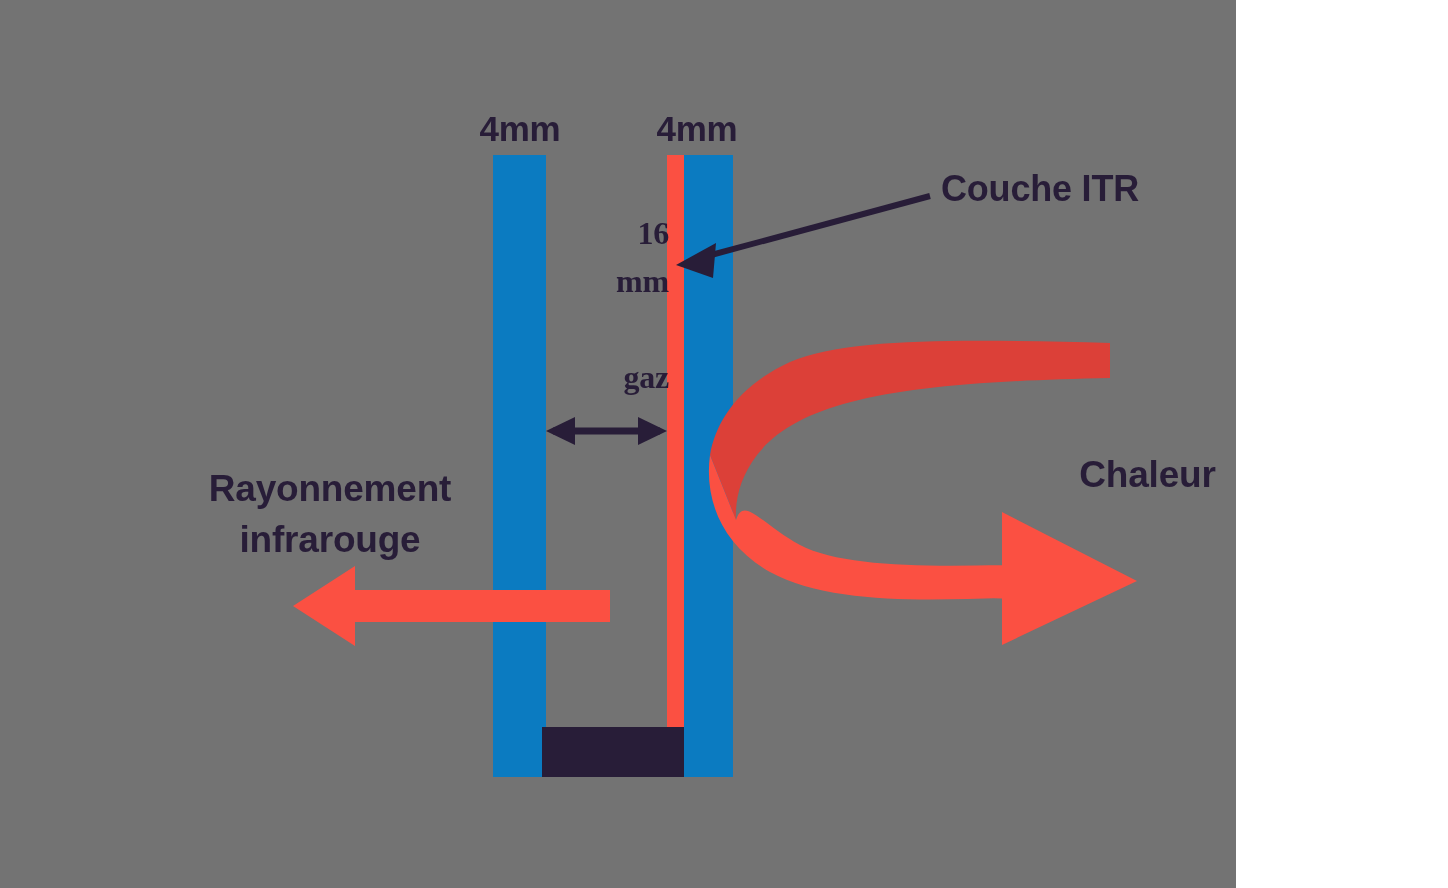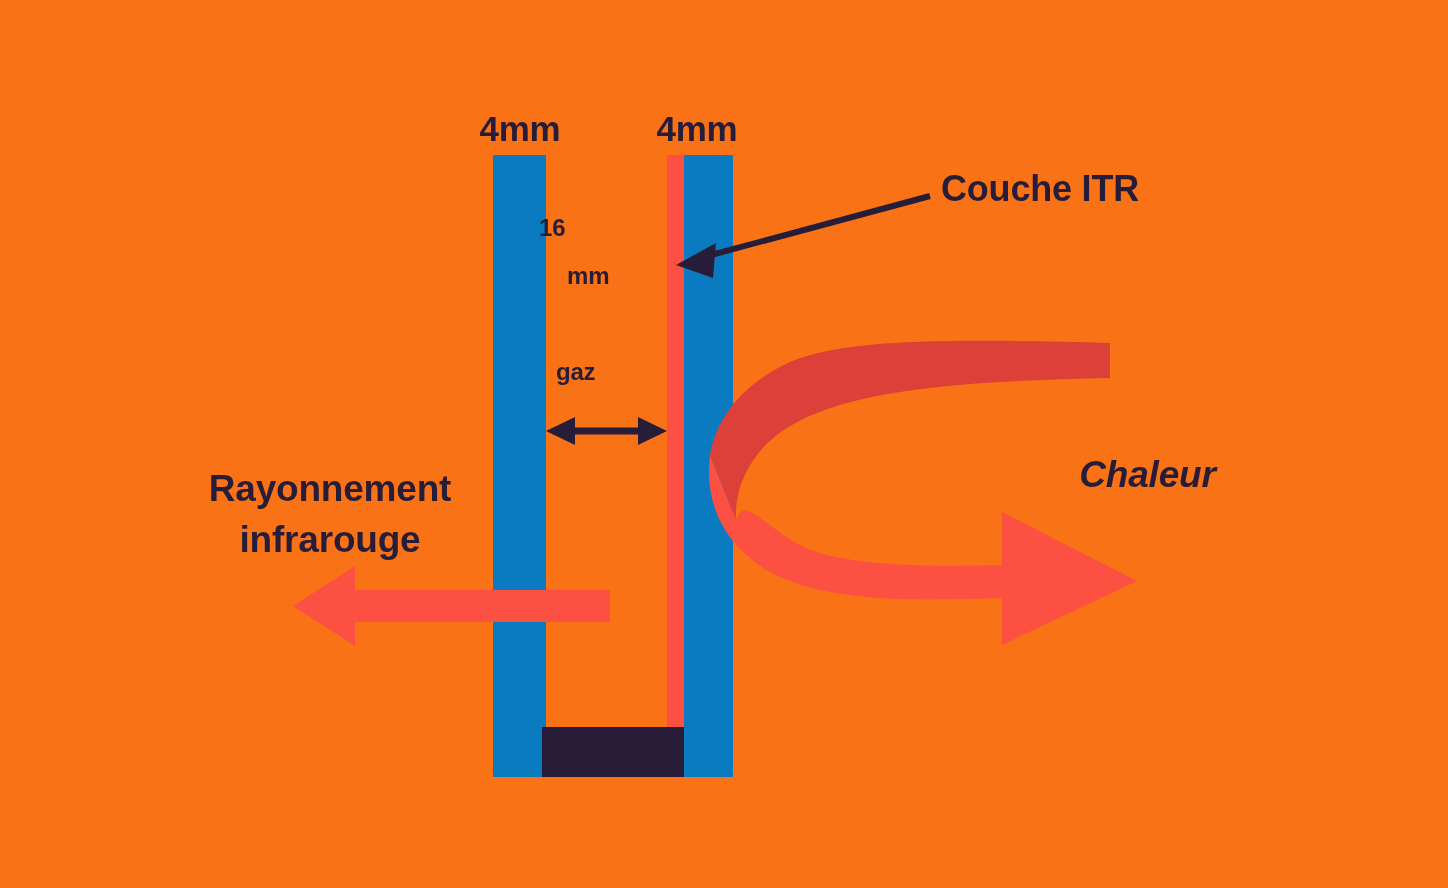--- a/index.html
+++ b/index.html
@@ -5,23 +5,23 @@
   html, body {
     margin: 0;
     padding: 0;
     background: #ffffff;
   }
   body {
     font-family: "Liberation Sans", sans-serif;
   }
   #stage {
     position: relative;
-    width: 1448px;
+    width: 1236px;
     height: 888px;
-    background: #f97316;
+    background: #737373;
     overflow: hidden;
   }
   .svg-layer {
     position: absolute;
     left: 0;
     top: 0;
     width: 1448px;
     height: 888px;
   }
   .label {
@@ -30,23 +30,24 @@
     font-weight: bold;
     line-height: 1.06;
     white-space: pre;
     letter-spacing: -0.2px;
   }
   .label-thickness {
     font-size: 35px;
     text-align: center;
   }
   .label-gap {
-    font-size: 24px;
-    text-align: left;
+    font-size: 32px;
+    text-align: right;
     line-height: 1.32;
+    font-family: Liberation Serif, serif;
   }
   .label-callout {
     font-size: 36px;
     text-align: right;
   }
   .label-big {
     font-size: 37px;
     text-align: center;
   }
 </style>
@@ -101,23 +102,23 @@
                C 762 525 744 495 736 520 Z" fill="#FB5042"></path>
     </g>
 
   </svg>
 
   <div class="label label-thickness" style="left:445px; top:110px; width:150px;">4mm</div>
 
   <div class="label label-thickness" style="left:622px; top:110px; width:150px;">4mm</div>
 
   <div class="label label-gap" style="left:539px; top:212px; width:130px;">16</div>
-  <div class="label label-gap" style="left:567px; top:260px; width:130px;">mm</div>
-  <div class="label label-gap" style="left:556px; top:356px; width:130px;">gaz</div>
+  <div class="label label-gap" style="left:539px; top:260px; width:130px;">mm</div>
+  <div class="label label-gap" style="left:539px; top:356px; width:130px;">gaz</div>
 
   <div class="label label-callout" style="left:941px; top:170px;">Couche ITR</div>
 
   <div class="label label-big" style="left:155px; top:520px; width:350px;">infrarouge</div>
   <div class="label label-big" style="left:155px; top:469px; width:350px;">Rayonnement</div>
 
-  <div class="label label-big" style="left:1060px; top:455px; width:175px;font-style:italic;">Chaleur</div>
+  <div class="label label-big" style="left:1060px; top:455px; width:175px;">Chaleur</div>
 
 </div>
 
 </body></html>

